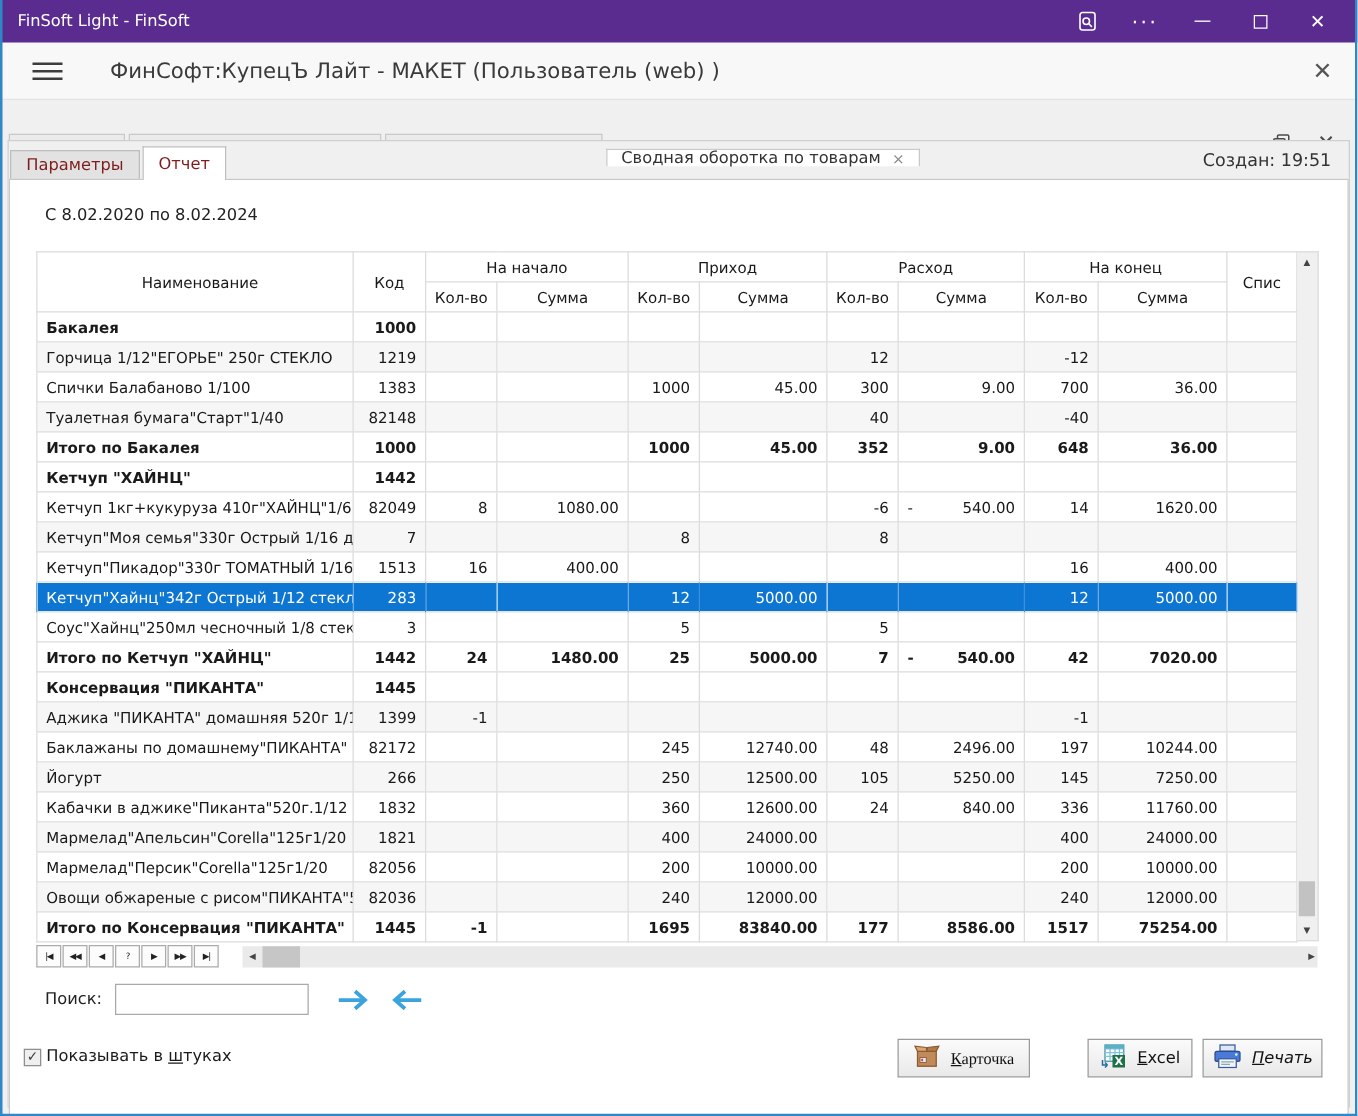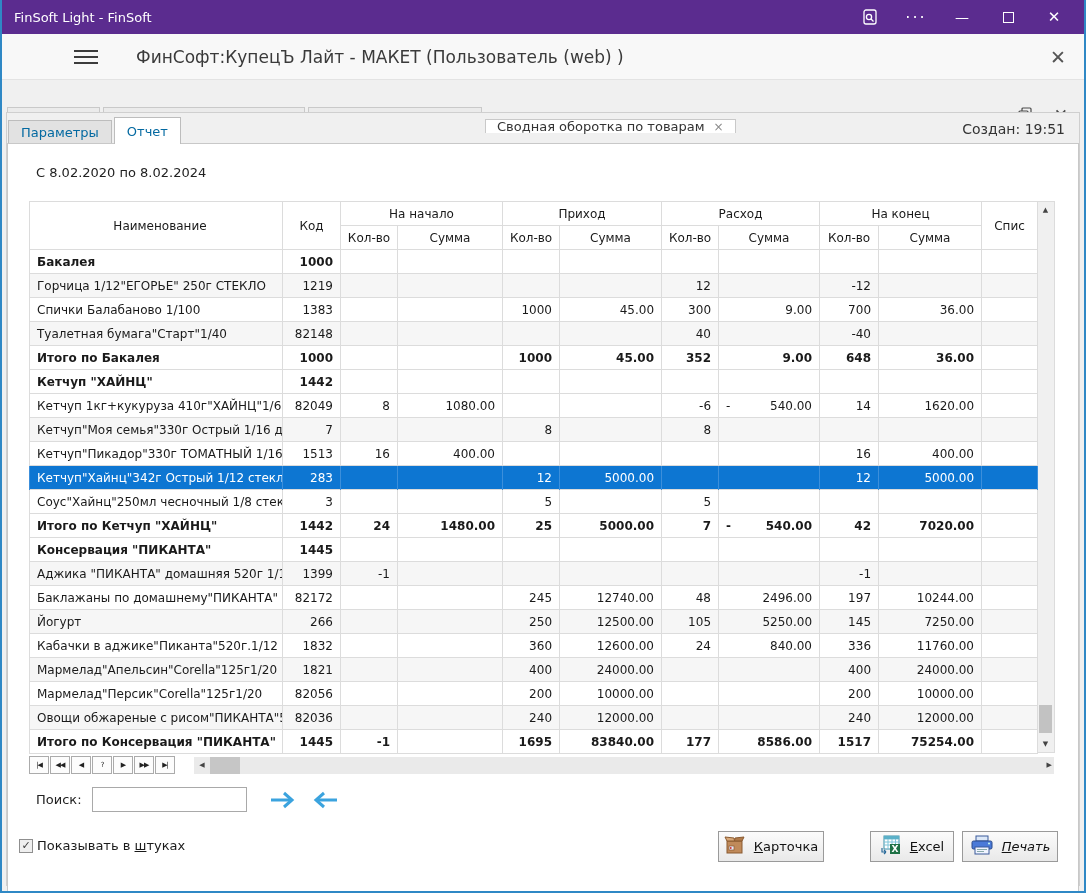--- a/index.html
+++ b/index.html
@@ -15,40 +15,40 @@
   .titlebar-text { font-size:13px; padding-left:14px; flex:1; }
   .tb-icons { display:flex; align-items:center; gap:14px; padding-right:16px; }
   .tb-btn { width:32px; height:26px; display:flex; align-items:center; justify-content:center; color:#fff; cursor:default; }
   .tb-min { font-size:14px; }
   .tb-max { width:11px; height:11px; border:1px solid #fff; display:block; }
   .tb-close { font-size:15px; }
   .tb-dots { font-size:16px; letter-spacing:2px; }
 
   
   .appheader { position:absolute; left:0; top:34px; width:1086px; height:46px; background:#f8f8f8;
-               border-bottom:1px solid #e3e3e3; display:flex; align-items:center;padding-left:48px; }
+               border-bottom:1px solid #e3e3e3; display:flex; align-items:center; }
   .hamburger { margin-left:26px; width:24px; display:flex; flex-direction:column; gap:4px; cursor:pointer; }
   .hamburger span { display:block; height:2px; background:#3c3c3c; }
   .app-title { margin-left:38px; font-size:17px; color:#3a3a3a; flex:1; }
   .app-close { margin-right:20px; font-size:19px; color:#555; cursor:pointer; }
 
   
   .tabbar { position:absolute; left:0; top:80px; width:1086px; height:33px; background:#f0f0f0; display:flex; align-items:flex-end; padding-left:7px;margin-top:20px; }
   .tab { display:inline-flex; align-items:center; gap:9px; height:26px; padding:0 11px; background:#ebebeb;
          border:1px solid #c9c9c9; border-bottom:1px solid #c9c9c9; margin-right:3px; font-size:13px; color:#333; cursor:pointer; }
   .tab.active { background:#fff; height:14px; border-bottom:none; position:relative; z-index:2; }
   .tab .x { color:#8a8a8a; font-size:12px; }
   .tabbar-right { margin-left:auto; display:flex; align-items:center; gap:22px; padding-right:18px; padding-bottom:8px; }
   .restore-icon, .tabbar-close { color:#4a4a4a; cursor:pointer; }
   .tabbar-close { font-size:17px; }
 
   
   .page { position:absolute; left:6px; top:112px; width:1074px; height:774px; background:#f0f0f0; border:1px solid #cfcfcf; }
   .subtabs { position:absolute; left:1px; top:4px; height:27px; display:flex; align-items:flex-end; }
-  .subtab { height:24px; padding:0 12px; display:inline-flex; align-items:center; font-size:13px; color:#0369a1;
+  .subtab { height:24px; padding:0 12px; display:inline-flex; align-items:center; font-size:13px; color:#7f1d1d;
             background:#e2e2e2; border:1px solid #bdbdbd; margin-right:2px; cursor:pointer; }
   .subtab.active { background:#fff; height:27px; border-bottom:none; z-index:2; position:relative; }
   .created { position:absolute; right:14px; top:8px; font-size:14px; color:#333; }
 
   
   .report-panel { position:absolute; left:0px; top:30px; width:1072px; height:810px; background:#fff; border:1px solid #c8c8c8; }
   .period { position:absolute; left:28px; top:21px; font-size:13px; color:#222; }
 
   .table-wrap { position:absolute; left:21px; top:57px; display:flex; }
   table.report { border-collapse:collapse; table-layout:fixed; width:1008px; background:#fff; font-size:12px; color:#1a1a1a; }
@@ -91,21 +91,21 @@
   
   .bottombar { position:absolute; left:0; top:716px; width:1072px; height:56px; }
   .chk-row { position:absolute; left:12px; top:9px; display:flex; align-items:center; cursor:pointer; }
   .checkbox { width:14px; height:14px; border:1px solid #8f8f8f; background:#efefef; display:flex; align-items:center;
               justify-content:center; font-size:11px; color:#3c3c3c; margin-right:4px; }
   .chk-label { font-size:13px; color:#1a1a1a; }
   .chk-label u { text-decoration:underline; }
   .btn { position:absolute; top:2px; height:31px; border:1px solid #9a9a9a; background:linear-gradient(#fbfbfb,#e9e9e9);
          display:flex; align-items:center; justify-content:center; gap:8px; font-size:13px; color:#111; cursor:pointer; }
   .btn u { text-decoration:underline; }
-  .btn-card { left:711px; width:106px; }
+  .btn-card { left:711px; width:106px;font-family:Liberation Serif, serif; }
   .btn-excel { left:863px; width:84px; }
   .btn-print { left:955px; width:96px;font-style:italic; }
 </style>
 </head>
 <body>
 
 <div id="window">
 
   <div class="titlebar">
     <div class="titlebar-text">FinSoft Light - FinSoft</div>

